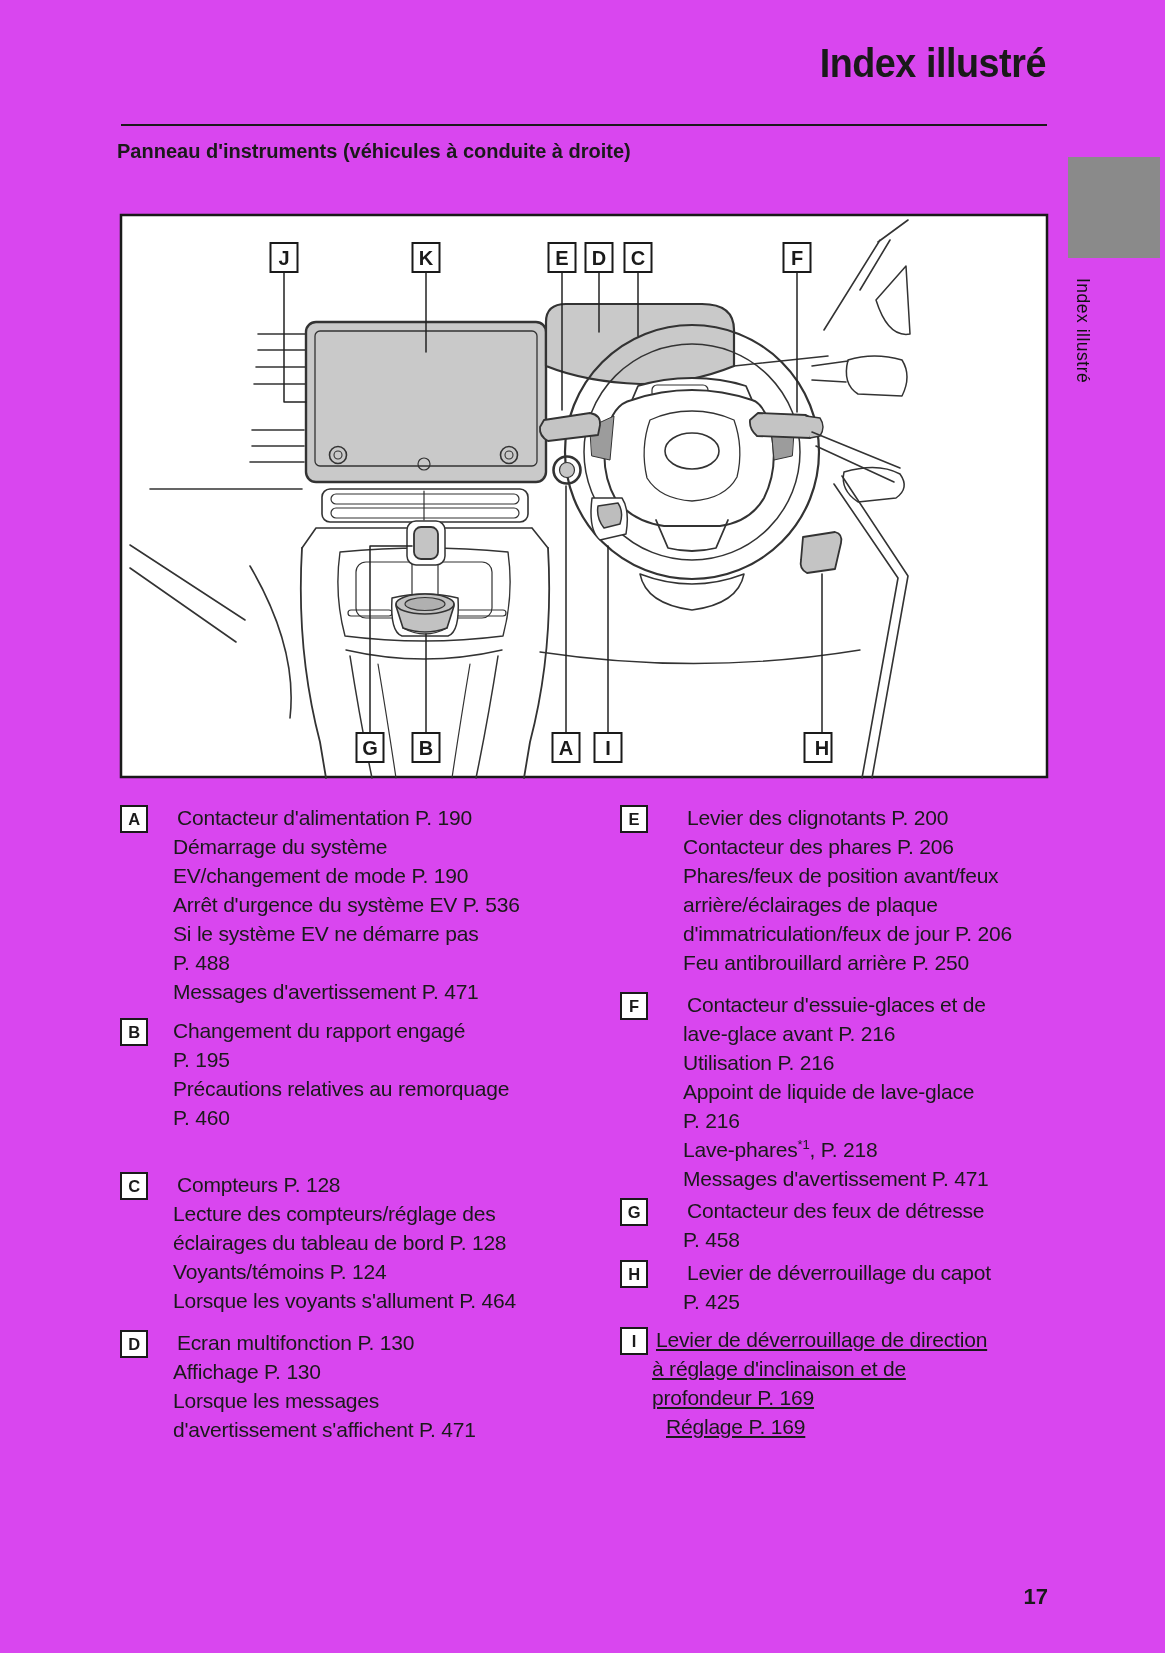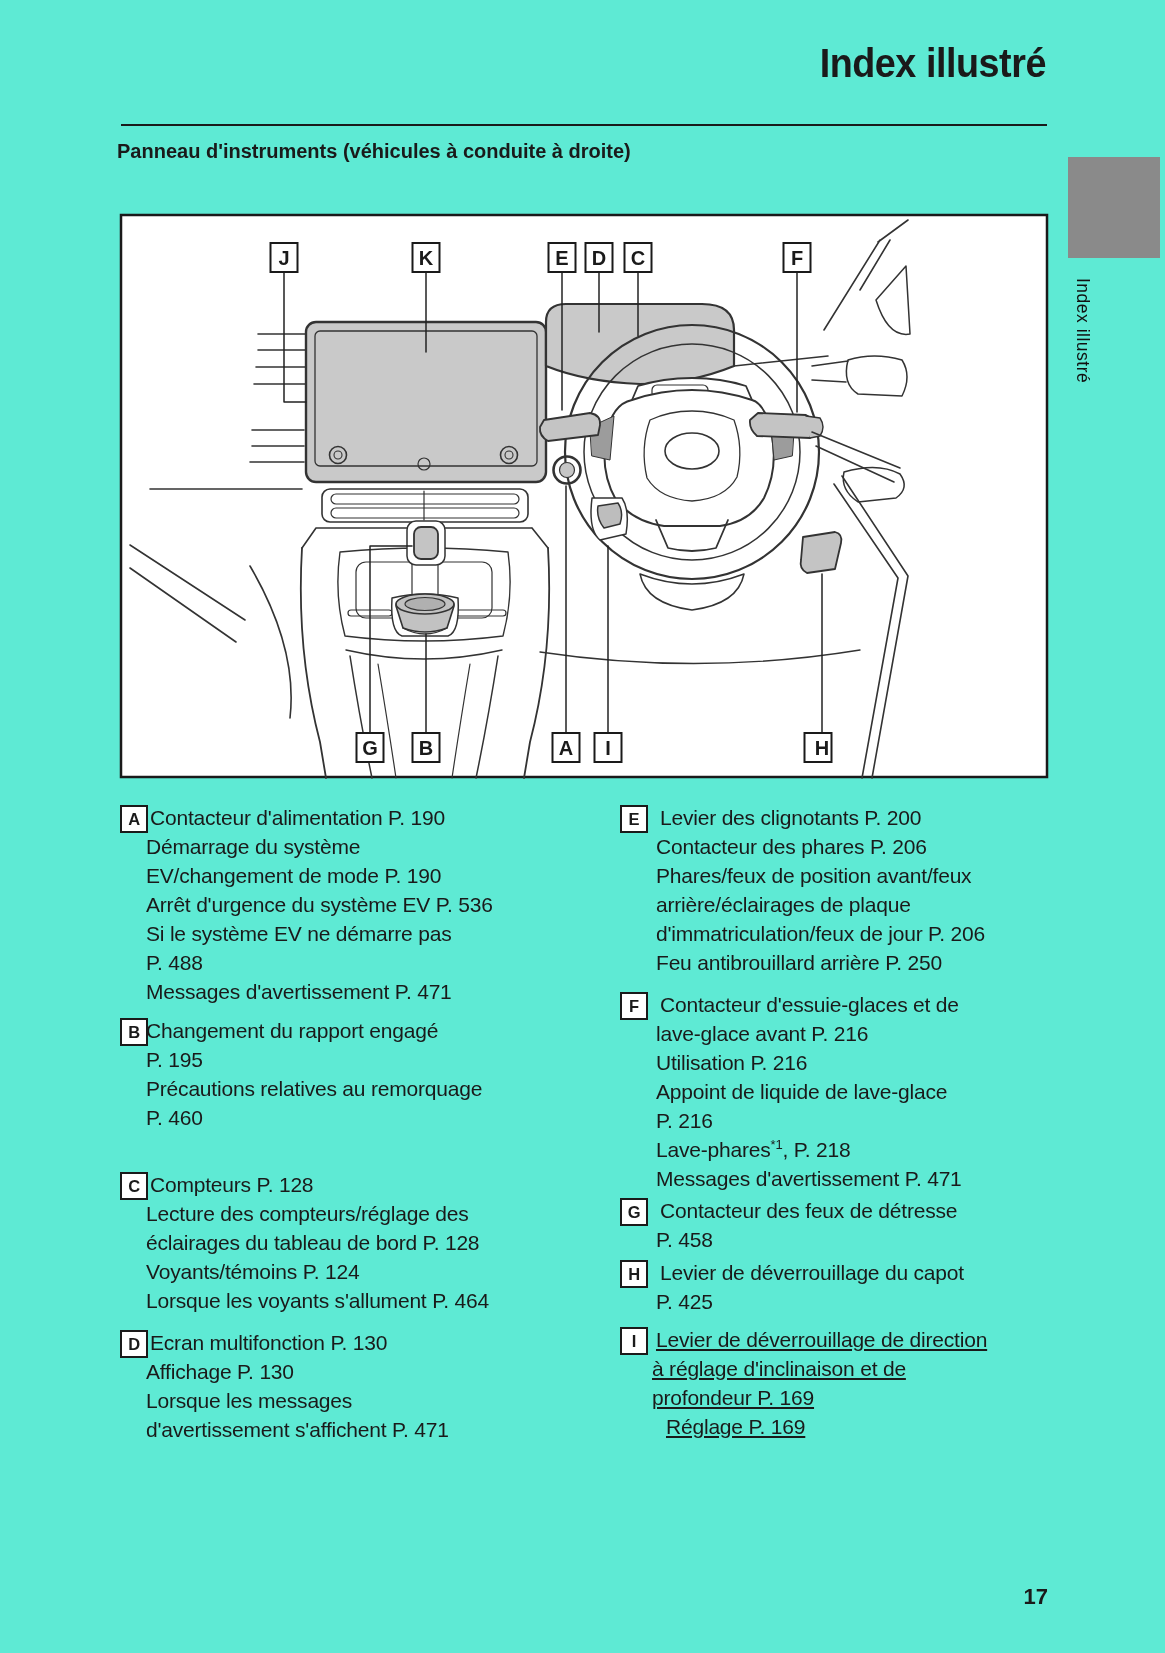--- a/index.html
+++ b/index.html
@@ -1,17 +1,17 @@
 <!DOCTYPE html>
 <html><head>
 <meta charset="utf-8">
 <style>
   html,body{margin:0;padding:0;background:#e8e8e8;}
   .page{
-    position:relative;width:1165px;height:1653px;background:#5eead4;
+    position:relative;width:1165px;height:1653px;background:#d946ef;
     font-family:"Liberation Sans",sans-serif;color:#1a1a1a;overflow:hidden;margin:0 auto;
   }
   .doc-title{
     position:absolute;top:40px;right:119px;font-size:41px;font-weight:800;
     letter-spacing:-0.5px;transform:scaleX(0.92);transform-origin:100% 50%;white-space:nowrap;
   }
   .rule{position:absolute;left:121px;top:124px;width:926px;height:2px;background:#1a1a1a;}
   .section-heading{
     position:absolute;left:117px;top:140px;font-size:20px;font-weight:700;white-space:nowrap;
   }
@@ -22,25 +22,25 @@
   }
   .diagram{position:absolute;left:0;top:0;width:1165px;height:800px;}
   .page-number{position:absolute;top:1584px;right:117px;font-size:22px;font-weight:700;}
 
   
   .sec{position:absolute;line-height:29px;font-size:21px;letter-spacing:-0.2px;}
   .lbox{
     position:absolute;left:0;top:2px;width:24px;height:24px;border:2px solid #1a1a1a;
     font-size:16.5px;font-weight:700;text-align:center;line-height:24px;background:#fff;
   }
-  .lines{margin-left:26px;}
+  .lines{margin-left:53px;}
   .ln{white-space:nowrap;}
   .ln.first{padding-left:4px;}
   .ln sup{font-size:0.62em;vertical-align:super;line-height:0;}
-  .col-right .lines{margin-left:36px;}
+  .col-right .lines{margin-left:63px;}
 </style>
 </head>
 <body>
 
 <div class="page">
 
   <div class="doc-title">Index illustré</div>
   <div class="rule"></div>
   <div class="section-heading">Panneau d'instruments (véhicules à conduite à droite)</div>
   <div class="side-tab"></div>

